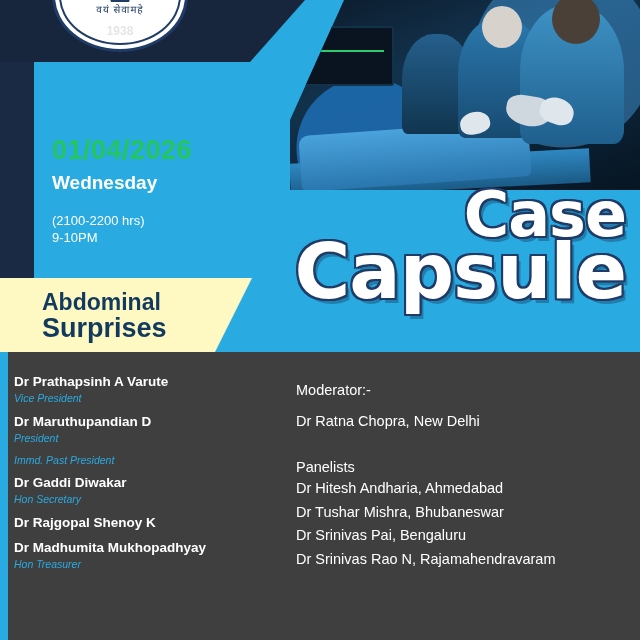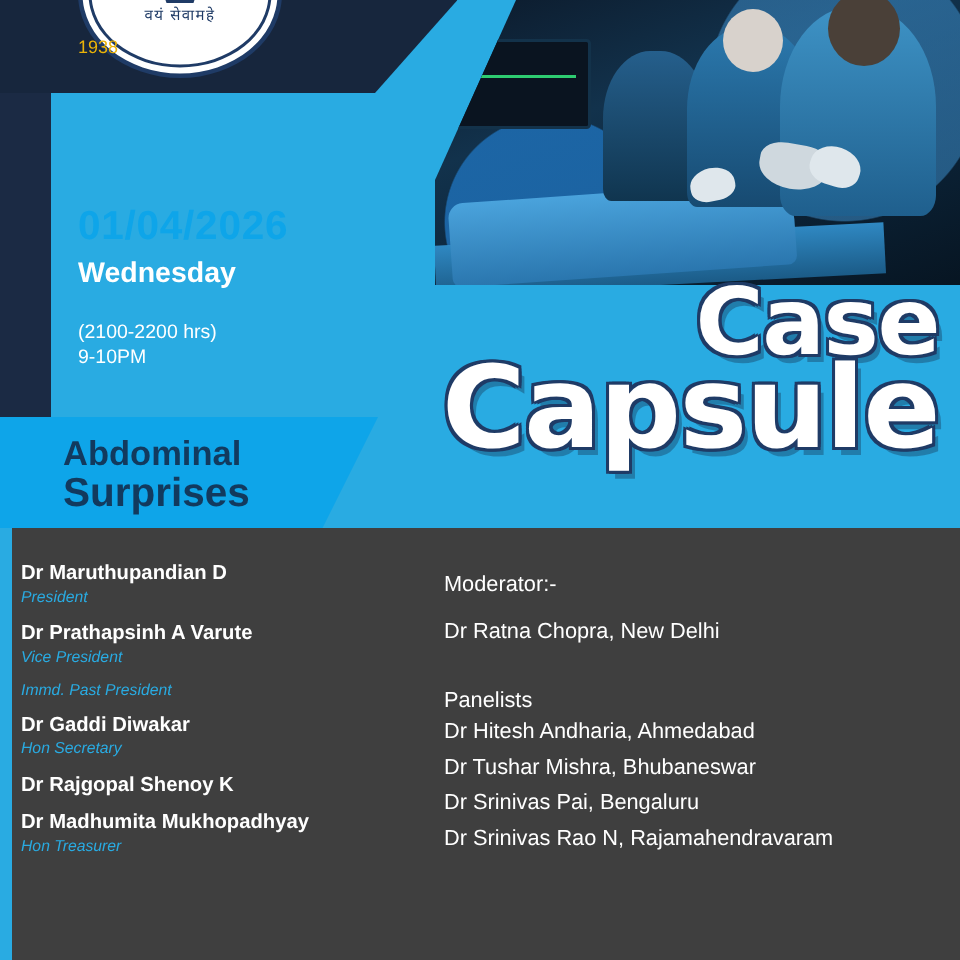--- a/index.html
+++ b/index.html
@@ -170,23 +170,24 @@
     text-align: center;
     font-size: 10px;
     color: #1f3b66;
     letter-spacing: 1px;
   }
   .logo .year {
     position: absolute;
     left: 0;
     right: 0;
     top: 84px;
+    text-align: center;
     font-size: 12px;
-    font-weight: normal;
-    color: #eab308;
+    font-weight: bold;
+    color: #e5e5e5;
   }
   .logo .emblem {
     position: absolute;
     left: 50%;
     top: 36px;
     transform: translateX(-50%);
     width: 30px;
     height: 26px;
     background: #1f3b66;
     clip-path: polygon(50% 0, 100% 30%, 80% 100%, 20% 100%, 0 30%);
@@ -195,21 +196,21 @@
   
   .date-block {
     position: absolute;
     left: 52px;
     top: 136px;
     color: #ffffff;
   }
   .date-line {
     font-size: 27px;
     font-weight: bold;
-    color: #0ea5e9;
+    color: #22c55e;
     letter-spacing: 0.5px;
     line-height: 1.1;
   }
   .day-line {
     font-size: 19px;
     font-weight: bold;
     color: #ffffff;
     margin-top: 6px;
   }
   .hours-line {
@@ -240,21 +241,21 @@
   .title-case { font-size: 62px; }
   .title-capsule { font-size: 76px; margin-top: -6px; }
 
   
   .topic-banner {
     position: absolute;
     left: 0;
     top: 278px;
     width: 252px;
     height: 76px;
-    background: #0ea5e9;
+    background: #fef9c3;
     clip-path: polygon(0 0, 252px 0, 214px 76px, 0 76px);
     display: flex;
     flex-direction: column;
     justify-content: center;
     padding-left: 42px;
     box-sizing: border-box;
   }
   .topic-1 {
     font-size: 23px;
     font-weight: bold;
@@ -382,26 +383,26 @@
   <div class="topic-banner">
     <div class="topic-1">Abdominal</div>
     <div class="topic-2">Surprises</div>
   </div>
 
   <div class="bottom">
     <div class="navy-strip"></div>
 
     <div class="officials">
       <div class="official">
+        <div class="name">Dr Prathapsinh A Varute</div>
+        <div class="role">Vice President</div>
+      </div>
+      <div class="official">
         <div class="name">Dr Maruthupandian D</div>
         <div class="role">President</div>
-      </div>
-      <div class="official">
-        <div class="name">Dr Prathapsinh A Varute</div>
-        <div class="role">Vice President</div>
       </div>
       <div class="official">
         <div class="role">Immd. Past President</div>
       </div>
       <div class="official">
         <div class="name">Dr Gaddi Diwakar</div>
         <div class="role">Hon Secretary</div>
       </div>
       <div class="official">
         <div class="name">Dr Rajgopal Shenoy K</div>

